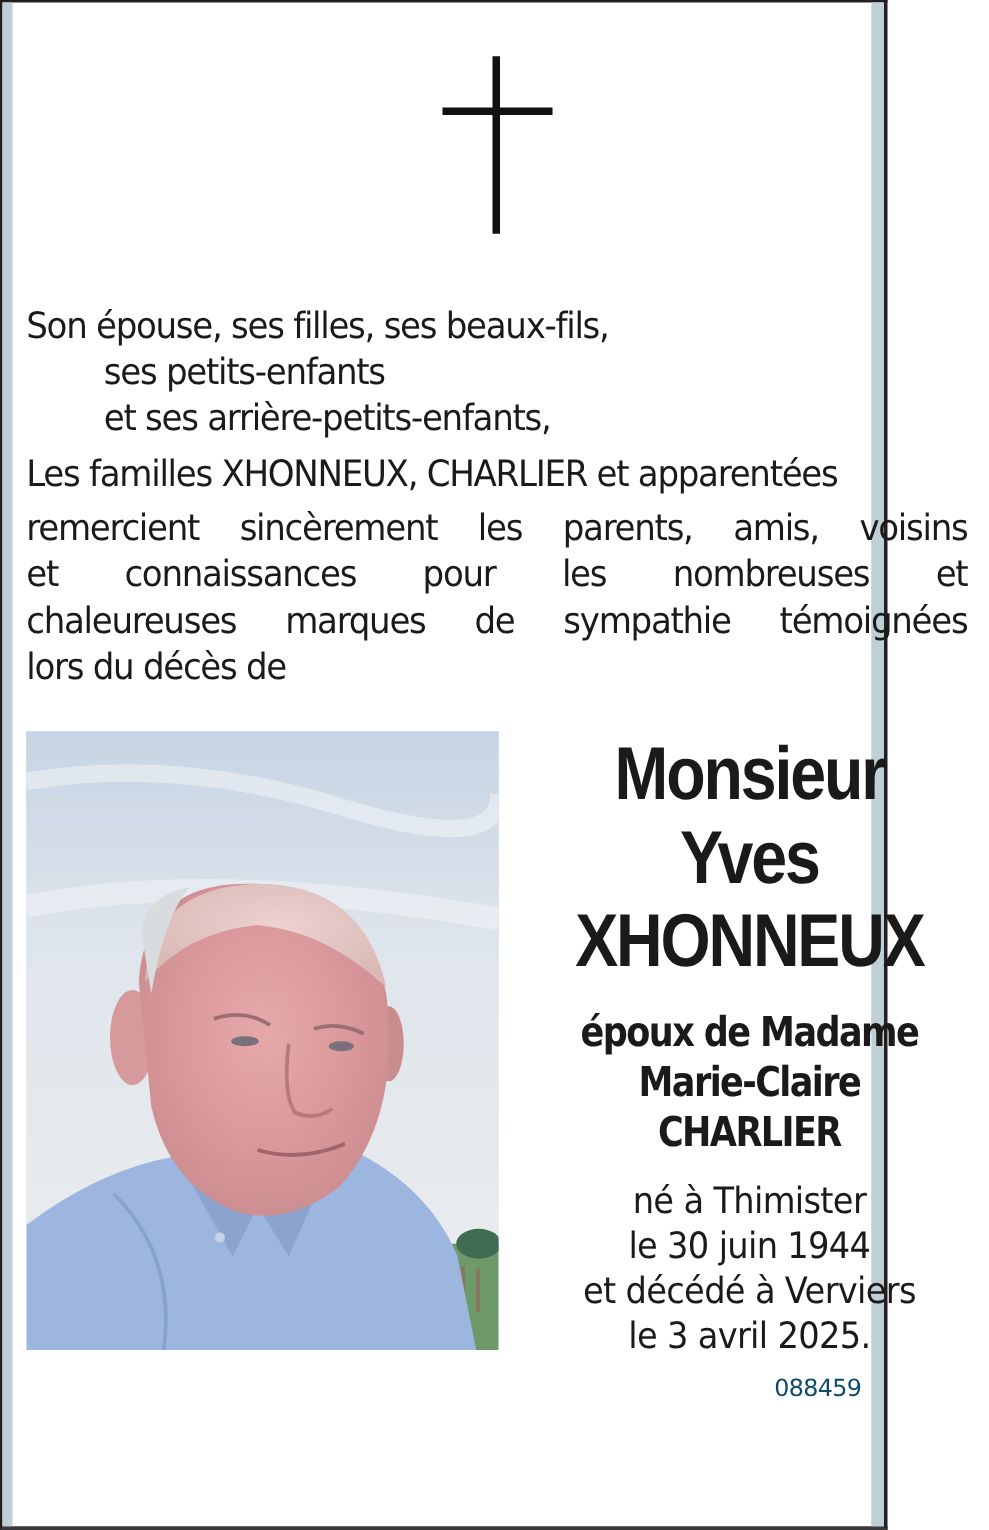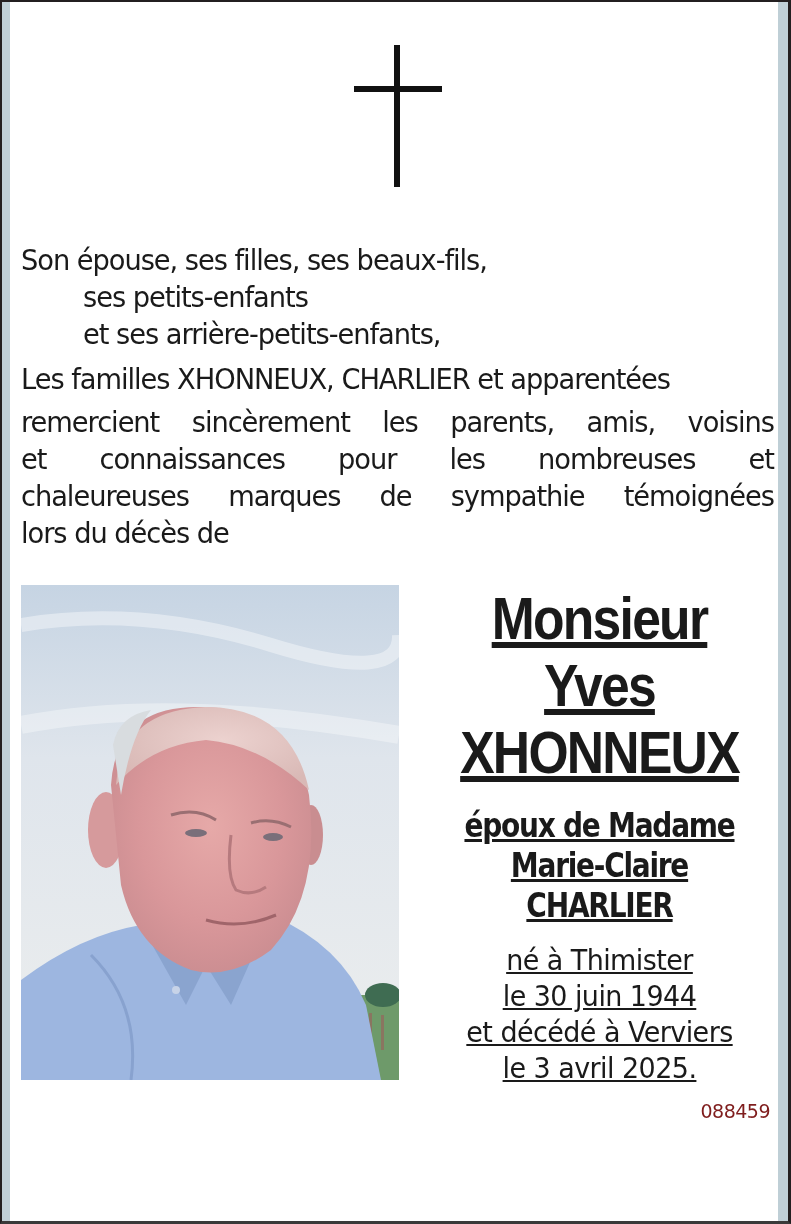--- a/index.html
+++ b/index.html
@@ -3,21 +3,21 @@
 <meta charset="utf-8">
 <style>
   html, body { margin: 0; padding: 0; }
   body {
     width: 791px; height: 1224px; position: relative; overflow: hidden;
     background: #ffffff;
     font-family: "Liberation Sans", sans-serif;
     color: #1a1a1a;
   }
   .frame {
-    position: absolute; left: 0; top: 0; width: 791px; height: 1224px;
+    position: absolute; left: 0; top: 0; width: 710px; height: 1224px;
     box-sizing: border-box;
     border-top: 2px solid #231f20;
     border-left: 2px solid #231f20;
     border-right: 3px solid #231f20;
     border-bottom: 3px solid #3a3a3a;
     background: #ffffff;
   }
   .strip-left { position: absolute; left: 0; top: 0; width: 8px; height: 100%; background: #bfcfd6; }
   .strip-right { position: absolute; right: 0; top: 0; width: 10px; height: 100%; background: #bfcfd6; }
 
@@ -40,21 +40,21 @@
   .justified.last { text-align-last: left; }
 
   .photo {
     position: absolute; left: 19px; top: 583px; width: 378px; height: 495px;
     overflow: hidden;
     background: linear-gradient(180deg, #c9d6e4 0%, #dde4ec 30%, #e8ecef 55%, #eef0f0 100%);
   }
   .photo svg { display: block; }
 
   .right-col {
-    position: absolute; left: 410px; top: 583px; width: 375px; text-align: center; text-decoration: underline;
+    position: absolute; left: 410px; top: 583px; width: 375px; text-align: center;
   }
   .name-block {
     font-family: "Liberation Sans", sans-serif; font-weight: bold;
     font-size: 60px; line-height: 67px; letter-spacing: -2px;
     color: #1a1a1a;
     transform: scaleX(0.86); transform-origin: center top;
   }
   .spouse {
     margin-top: 20px;
     font-family: "DejaVu Sans", sans-serif; font-weight: bold;
@@ -62,21 +62,21 @@
     transform: scaleX(0.85); transform-origin: center top;
   }
   .dates {
     margin-top: 16px;
     font-family: "DejaVu Sans", sans-serif;
     font-size: 29px; line-height: 36px; letter-spacing: -0.6px;
     transform: scaleX(0.93); transform-origin: center top;
   }
   .ref {
     position: absolute; right: 18px; top: 1098px;
-    font-family: "DejaVu Sans", sans-serif; font-size: 19px; letter-spacing: -0.5px; color: #7f1d1d;
+    font-family: "DejaVu Sans", sans-serif; font-size: 19px; letter-spacing: -0.5px; color: #0c4a6e;
   }
 
   .banner {
     position: absolute; left: 19px; top: 1132px; width: 754px; height: 66px;
     background: #bdbdbd; overflow: hidden;
   }
   .banner .dark {
     position: absolute; left: 0; top: 0; width: 100%; height: 100%;
     background: #656565;
     clip-path: polygon(441px 0, 754px 0, 754px 66px, 395px 66px);

